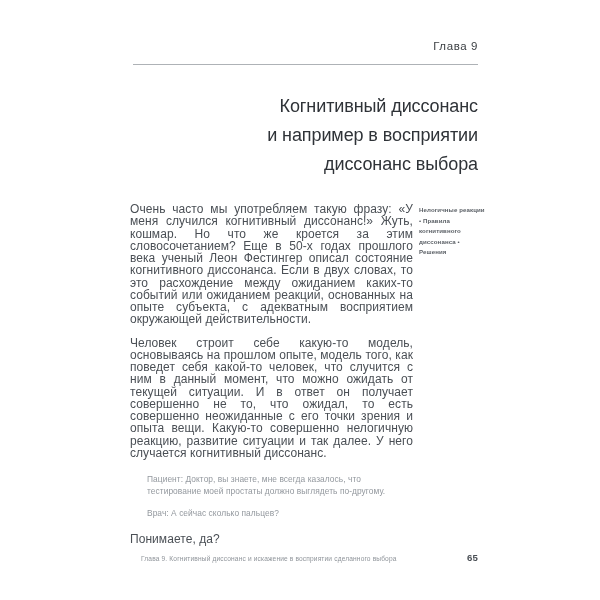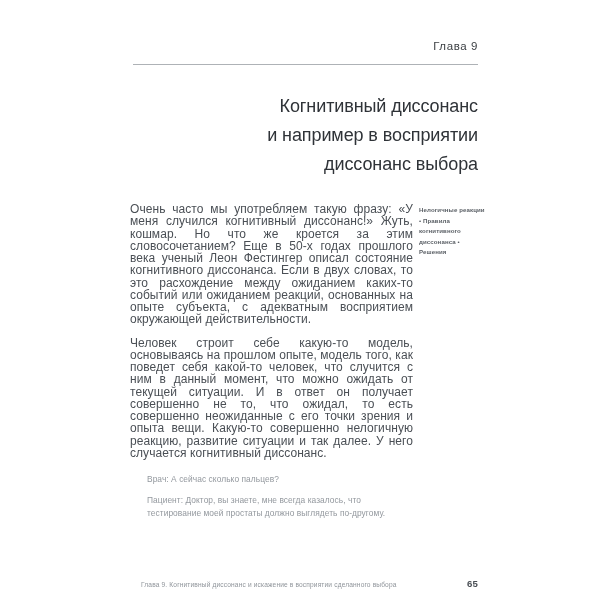--- a/index.html
+++ b/index.html
@@ -101,21 +101,21 @@
     font-weight: 700;
     color: #5b6066;
     letter-spacing: 0.1px;
     text-align: left;
   }
 
   
   .footer {
     position: absolute;
     left: 141px;
-    top: 579px;
+    top: 553px;
     width: 337px;
     display: flex;
     align-items: baseline;
     justify-content: space-between;
   }
   .footer-text {
     font-size: 6.6px;
     color: #8f949a;
     letter-spacing: 0.15px;
     line-height: 10px;
@@ -144,24 +144,25 @@
     <span class="tline">диссонанс выбора</span>
   </h1>
 
   <div class="margin-note">Нелогичные реакции • Правила когнитивного диссонанса • Решения</div>
 
   <div class="body-col">
     <p>Очень часто мы употребляем такую фразу: «У меня случился когнитивный диссонанс!» Жуть, кошмар. Но что же кроется за этим словосочетанием? Еще в 50-х годах прошлого века ученый Леон Фестингер описал состояние когнитивного диссонанса. Если в двух словах, то это расхождение между ожиданием каких-то событий или ожиданием реакций, основанных на опыте субъекта, с адекватным восприятием окружающей действительности.</p>
     <p>Человек строит себе какую-то модель, основываясь на прошлом опыте, модель того, как поведет себя какой-то человек, что случится с ним в данный момент, что можно ожидать от текущей ситуации. И в ответ он получает совершенно не то, что ожидал, то есть совершенно неожиданные с его точки зрения и опыта вещи. Какую-то совершенно нелогичную реакцию, развитие ситуации и так далее. У него случается когнитивный диссонанс.</p>
 
     <div class="dialogue">
+      <p>Пациент: Доктор, вы знаете, мне всегда казалось, что тестирование моей простаты должно выглядеть по-другому.</p>
       <p>Врач: А сейчас сколько пальцев?</p>
-      <p>Пациент: Доктор, вы знаете, мне всегда казалось, что тестирование моей простаты должно выглядеть по-другому.</p>
     </div>
 
+    <p>Понимаете, да?</p>
   </div>
 
   <div class="footer">
     <span class="footer-text">Глава 9. Когнитивный диссонанс и искажение в восприятии сделанного выбора</span>
     <span class="footer-page">65</span>
   </div>
 
 </div>
 
 </body></html>

